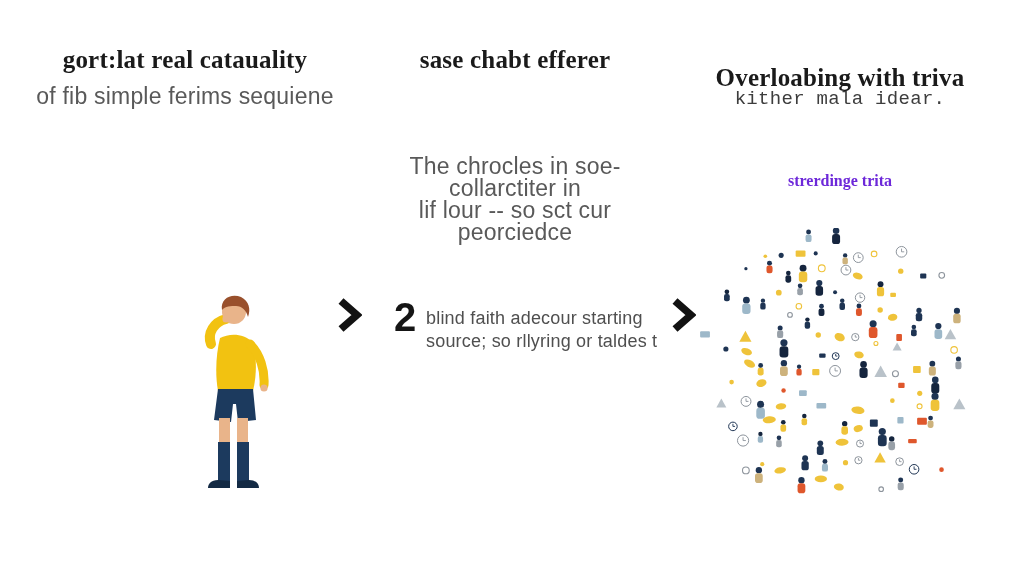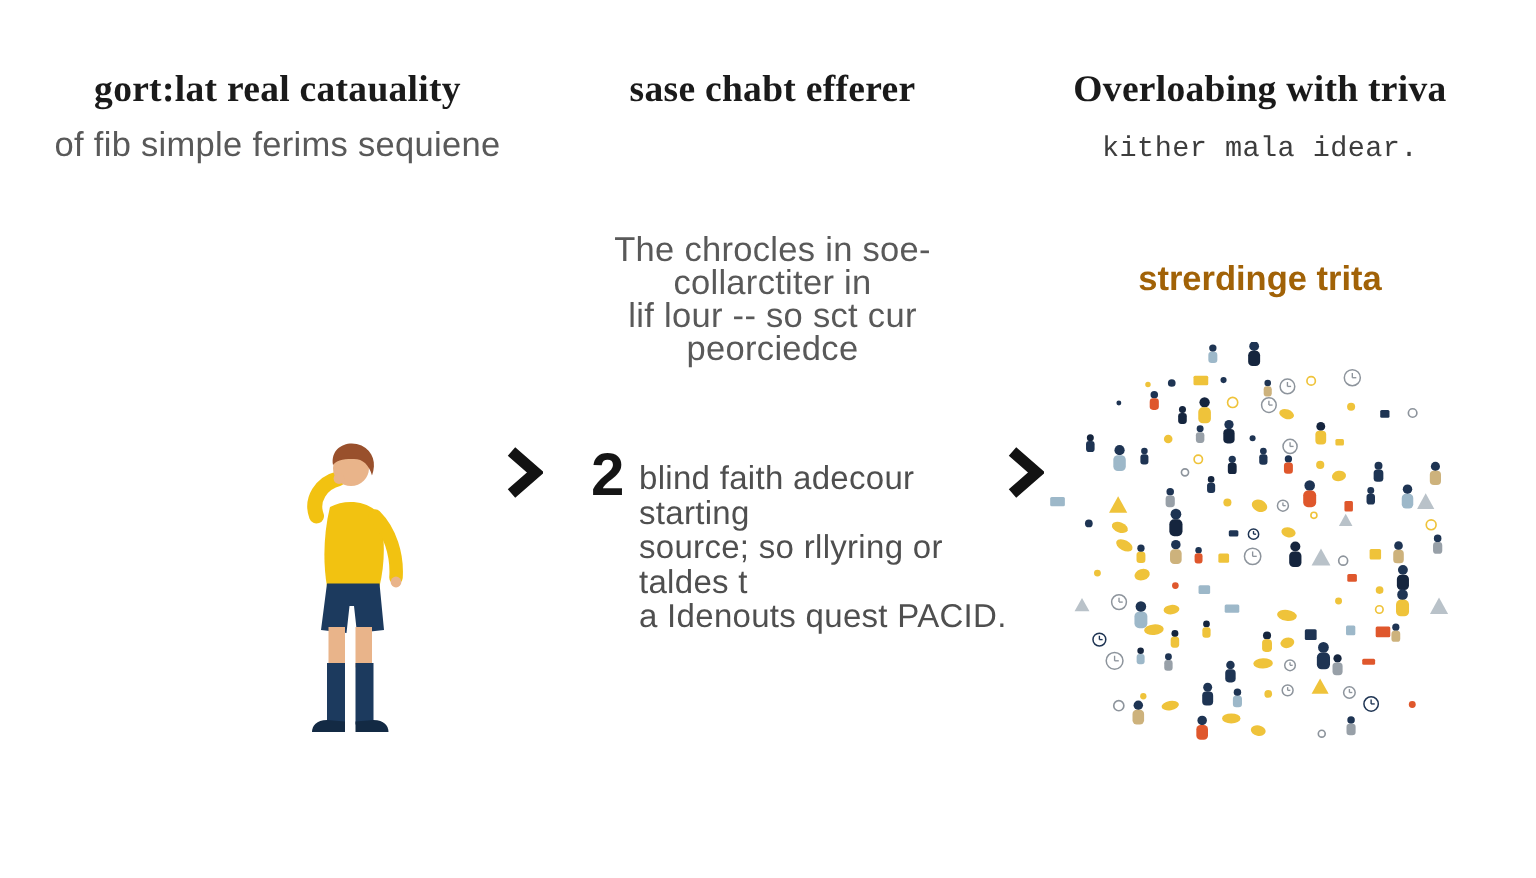--- a/index.html
+++ b/index.html
@@ -16,28 +16,28 @@
   }
   .sans-body{
     font-family:"Liberation Sans",sans-serif;font-size:23px;color:#595959;
     line-height:22px;letter-spacing:0.2px;
   }
   .serif-sub{
     font-family:Liberation Mono, monospace;font-size:19px;color:#3d3d3d;
     letter-spacing:0.3px;
   }
   .serif-label{
-    font-family:Liberation Sans, sans-serif;font-weight:700;font-size:23px;color:#a16207;
+    font-family:Liberation Serif, serif;font-weight:700;font-size:16px;color:#6d28d9;
   }
   .step-number{
     font-family:"Liberation Sans",sans-serif;font-weight:800;font-size:40px;
     color:#151515;line-height:40px;
   }
   .step-text{
-    font-family:"Liberation Sans",sans-serif;font-size:22px;color:#4f4f4f;
+    font-family:"Liberation Sans",sans-serif;font-size:18px;color:#4f4f4f;
     line-height:23px;text-align:left;letter-spacing:0.2px;
   }
   .line{display:block;}
 </style>
 </head>
 <body>
 
 <div id="stage">
 
   <div class="abs heading center" style="left:30px;top:46px;width:310px;">gort:lat real catauality</div>
@@ -77,30 +77,29 @@
   <div class="abs sans-body center" style="left:360px;top:155px;width:310px;text-align:center;">
     <span class="line">The chrocles in soe-collarctiter in</span>
     <span class="line">lif lour -- so sct cur peorciedce</span>
   </div>
 
   <div class="abs step-number" style="left:394px;top:297px;">2</div>
 
   <div class="abs step-text" style="left:426px;top:307px;width:250px;">
     <span class="line">blind faith adecour starting</span>
     <span class="line">source; so rllyring or taldes t</span>
-    <span class="line">a Idenouts quest PACID.</span>
   </div>
 
   <div class="abs" style="left:670px;top:298px;">
     <svg width="26" height="34" viewBox="0 0 26 34">
       <path d="M5 3 L21 17 L5 31" fill="none" stroke-width="7.5" stroke-linecap="butt" stroke-linejoin="miter" stroke="#121212"></path>
     </svg>
   </div>
 
-  <div class="abs heading center" style="left:690px;top:46px;width:300px;">Overloabing with triva</div>
+  <div class="abs heading center" style="left:690px;top:64px;width:300px;">Overloabing with triva</div>
 
   <div class="abs serif-sub center" style="left:690px;top:88px;width:300px;">kither mala idear.</div>
 
   <div class="abs serif-label center" style="left:690px;top:172px;width:300px;">strerdinge trita</div>
 
   <div class="abs" style="left:700px;top:228px;width:276px;height:280px;"><svg width="276" height="280" viewBox="0 0 276 280">
         <circle cx="108.56264212168753" cy="4.063573565543629" r="2.4557704918202945" fill="#1e3453"></circle>
         <rect x="105.56114485390717" y="6.428389594703912" width="6.0029945355607195" height="7.640174863440916" rx="2.1829071038402614" fill="#9db8c9"></rect>
         <circle cx="136.091710194014" cy="2.7637864667968817" r="3.2655798550299373" fill="#1e3453"></circle>
         <rect x="132.1004459267552" y="5.908418919788673" width="7.982528534517624" height="10.15958177120425" rx="2.9027376489154997" fill="#15253e"></rect>

